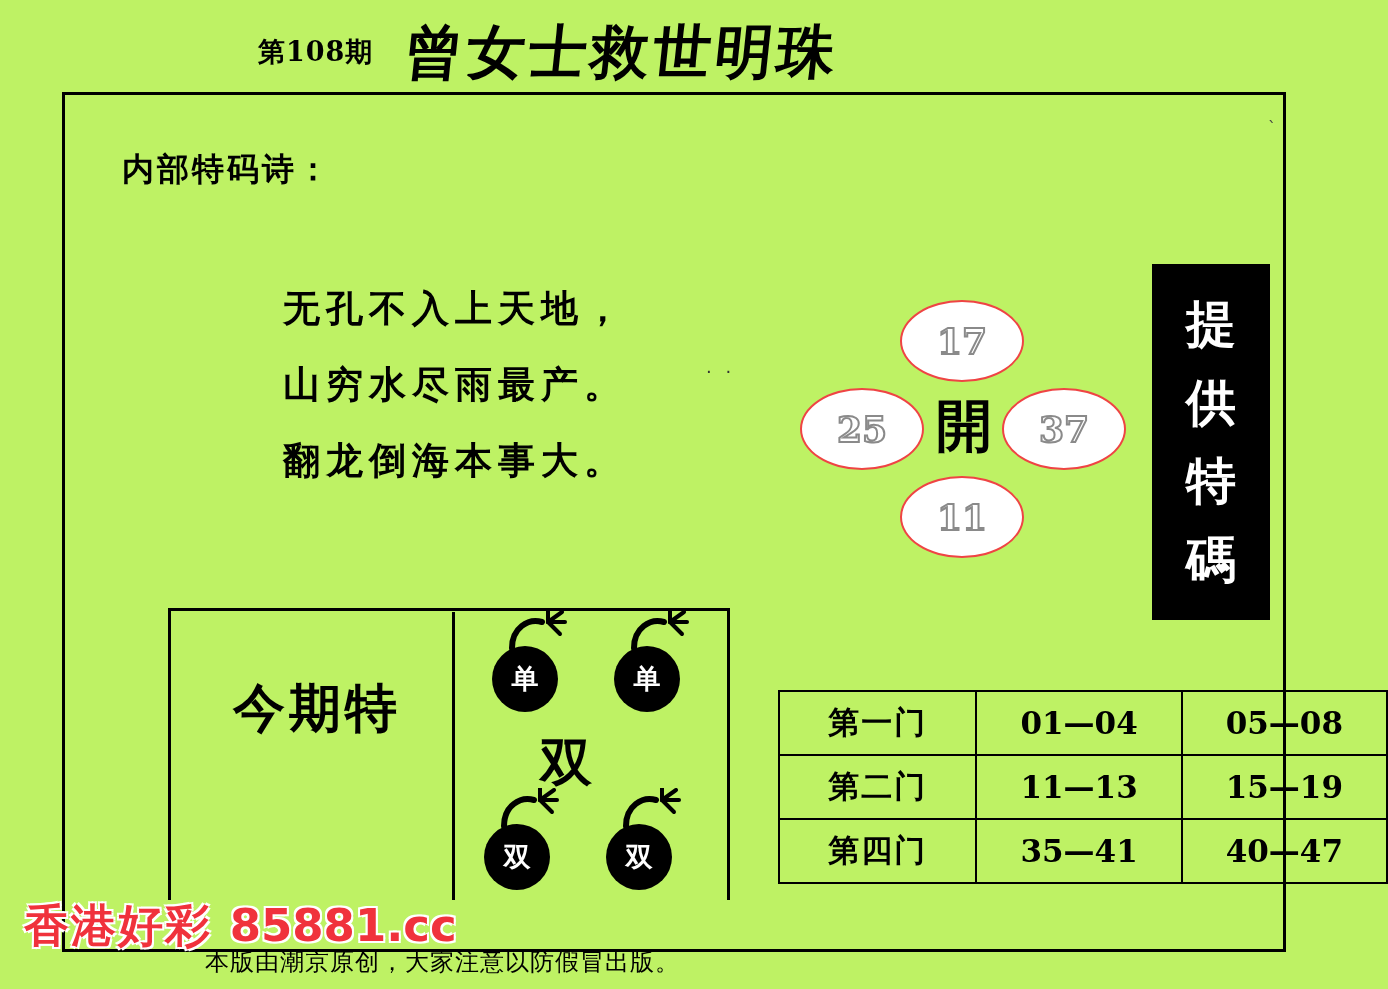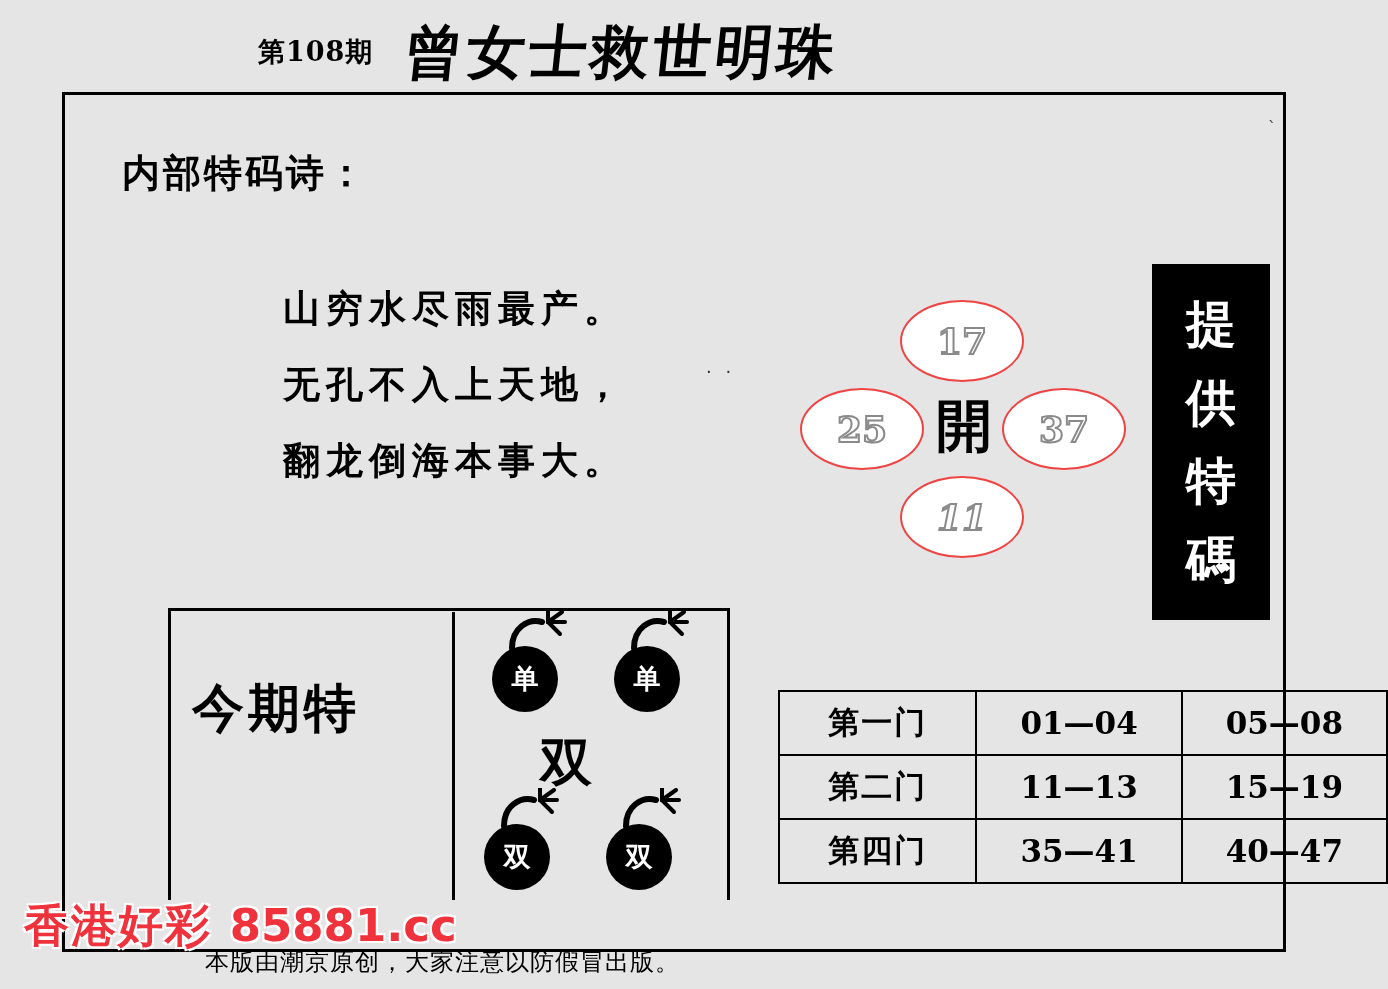--- a/index.html
+++ b/index.html
@@ -4,21 +4,21 @@
 <style>
   html, body {
     margin: 0;
     padding: 0;
     background: #ffffff;
   }
   #page {
     position: relative;
     width: 1388px;
     height: 989px;
-    background: #e5e5e5;
+    background: #bef264;
     font-family: "DejaVu Sans", "Liberation Sans", sans-serif;
     overflow: hidden;
   }
 
   
   .issue-label {
     position: absolute;
     left: 258px;
     top: 34px;
     font-family: "DejaVu Serif", "Liberation Serif", serif;
@@ -50,21 +50,21 @@
     border: 3px solid #000;
     box-sizing: border-box;
   }
 
   
   .poem-heading {
     position: absolute;
     left: 122px;
     top: 148px;
     font-family: Liberation Sans, sans-serif;
-    font-size: 38px;
+    font-size: 32px;
     font-weight: bold;
     color: #000;
     letter-spacing: 3px;
   }
   .poem-lines {
     position: absolute;
     left: 283px;
     top: 270px;
     font-family: "DejaVu Serif", "Liberation Serif", serif;
     font-size: 37px;
@@ -112,21 +112,21 @@
     font-family: "DejaVu Serif", "Liberation Serif", serif;
     font-size: 36px;
     font-weight: bold;
     color: #fff;
     -webkit-text-stroke: 2px #8a8a8a;
     text-stroke: 2px #8a8a8a;
   }
   .ball-top    { left: 110px; top: 0px; }
   .ball-left   { left: 10px;  top: 88px; }
   .ball-right  { left: 212px; top: 88px; }
-  .ball-bottom { left: 110px; top: 176px; font-style: italic; }
+  .ball-bottom { left: 110px; top: 176px; }
   .ball-center {
     position: absolute;
     left: 134px;
     top: 90px;
     width: 80px;
     height: 74px;
     display: flex;
     align-items: center;
     justify-content: center;
     font-family: "DejaVu Serif", "Liberation Serif", serif;
@@ -181,21 +181,21 @@
     position: absolute;
     left: 192px;
     top: 628px;
     width: 250px;
     font-family: "DejaVu Serif", "Liberation Serif", serif;
     font-size: 52px;
     font-weight: bold;
     color: #000;
     letter-spacing: 4px;
     line-height: 160px;
-    text-align: left;
+    text-align: center;
   }
   .pred-text div { white-space: nowrap; }
 
   
   .bomb {
     position: absolute;
     width: 66px;
     height: 66px;
     border-radius: 50%;
     background: #000;
@@ -286,22 +286,22 @@
   <div class="issue-label">第108期</div>
   <div class="main-title">曾女士救世明珠</div>
 
   <div class="frame"></div>
 
   <div class="tick-mark">`</div>
 
   <div class="poem-heading">内部特码诗：</div>
 
   <div class="poem-lines">
+    <div>无孔不入上天地，</div>
     <div>山穷水尽雨最产。</div>
-    <div>无孔不入上天地，</div>
     <div>翻龙倒海本事大。</div>
   </div>
 
   <div class="tiny-dots">. .</div>
 
   <div class="ball-cluster">
     <div class="ball ball-top">17</div>
     <div class="ball ball-left">25</div>
     <div class="ball ball-right">37</div>
     <div class="ball ball-bottom">11</div>

